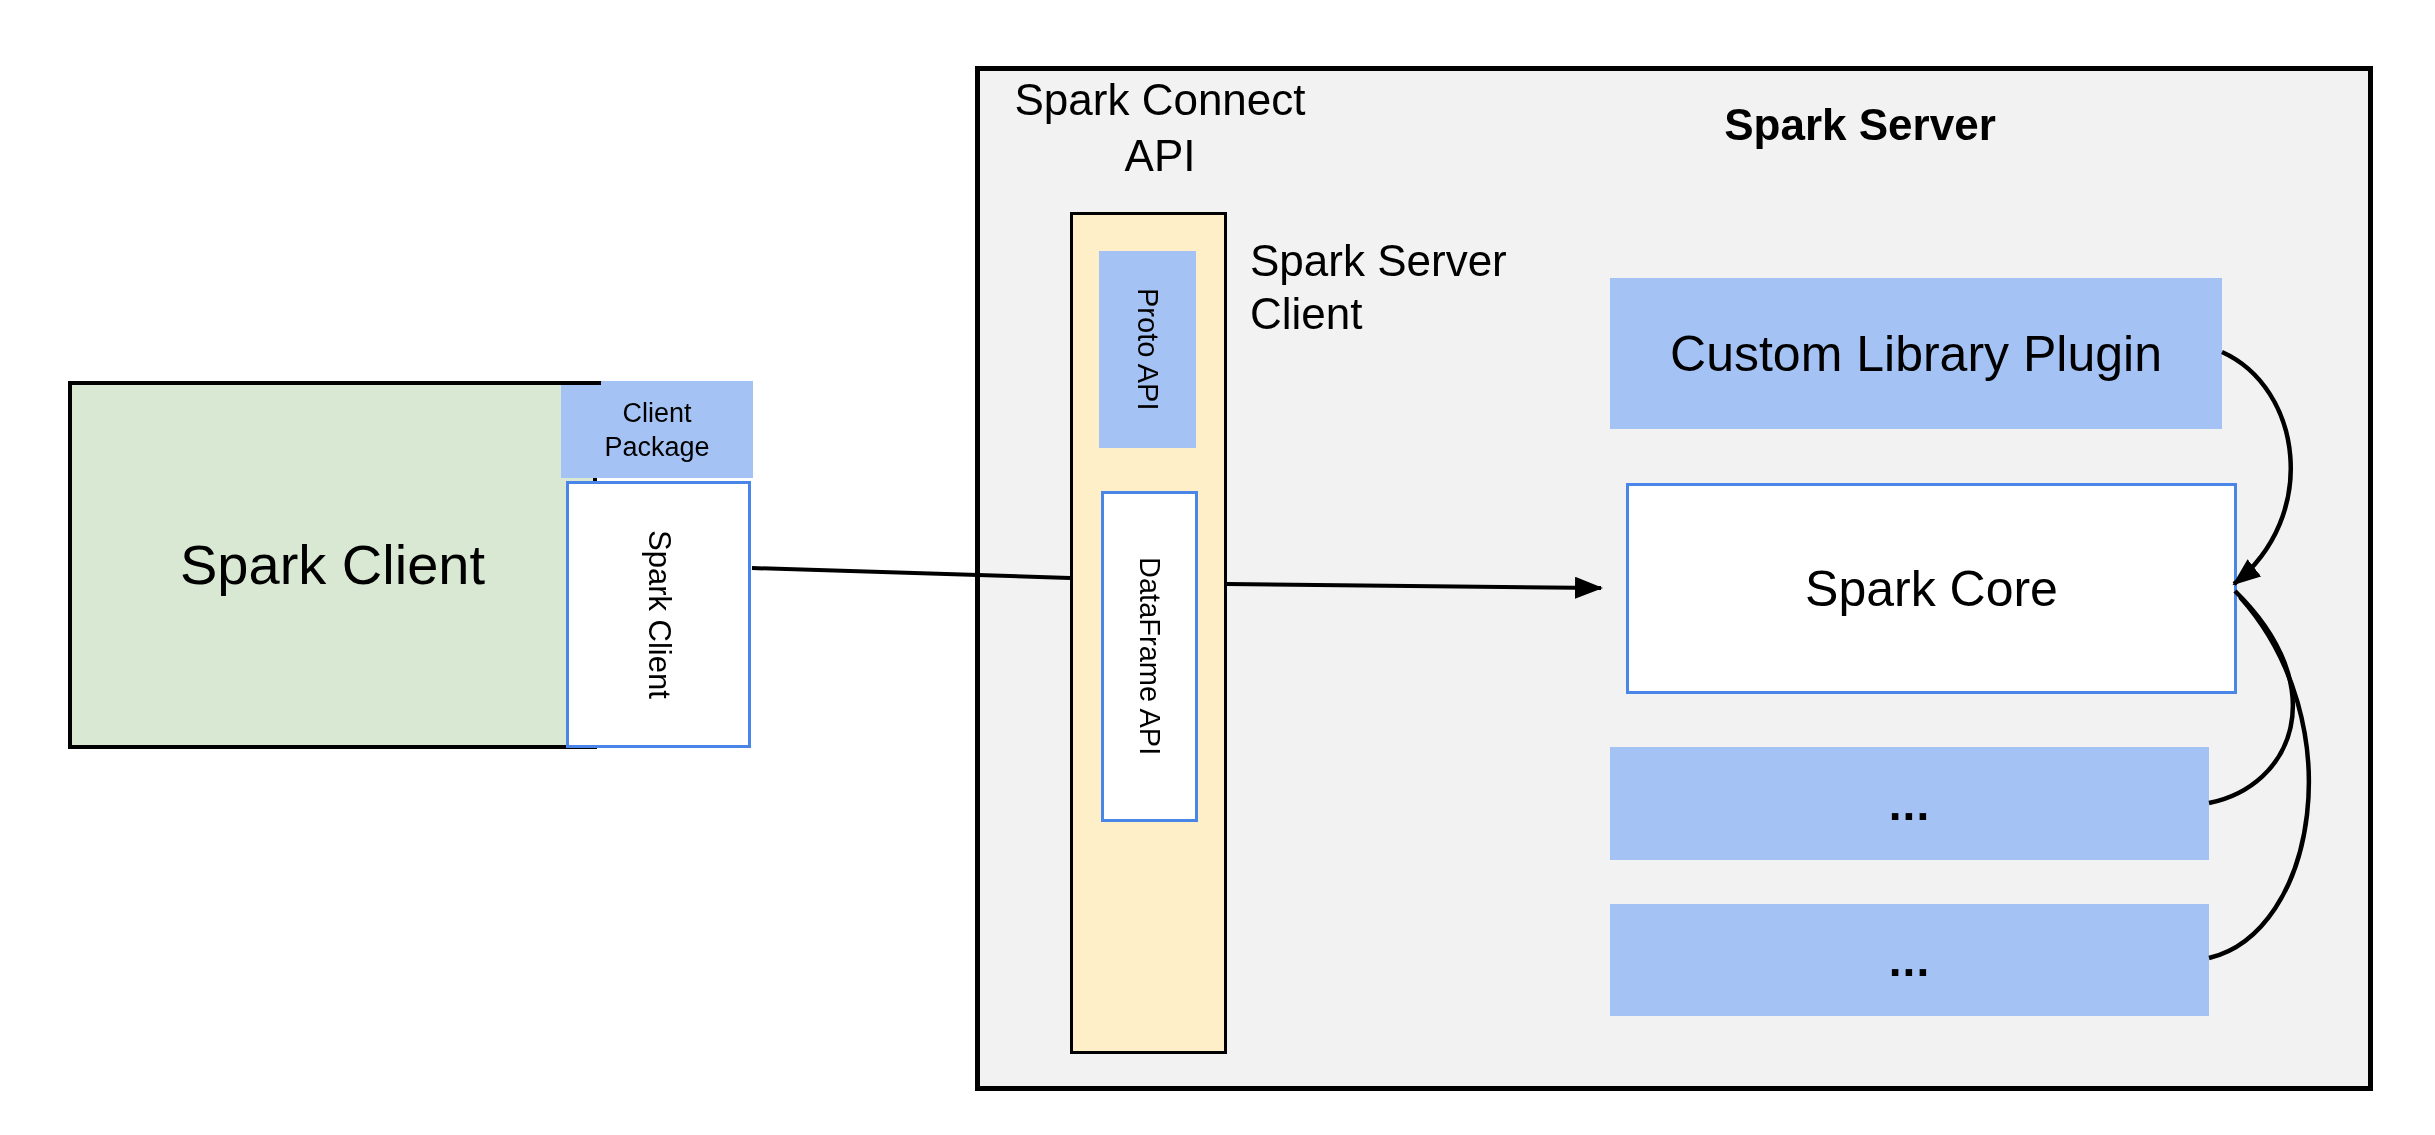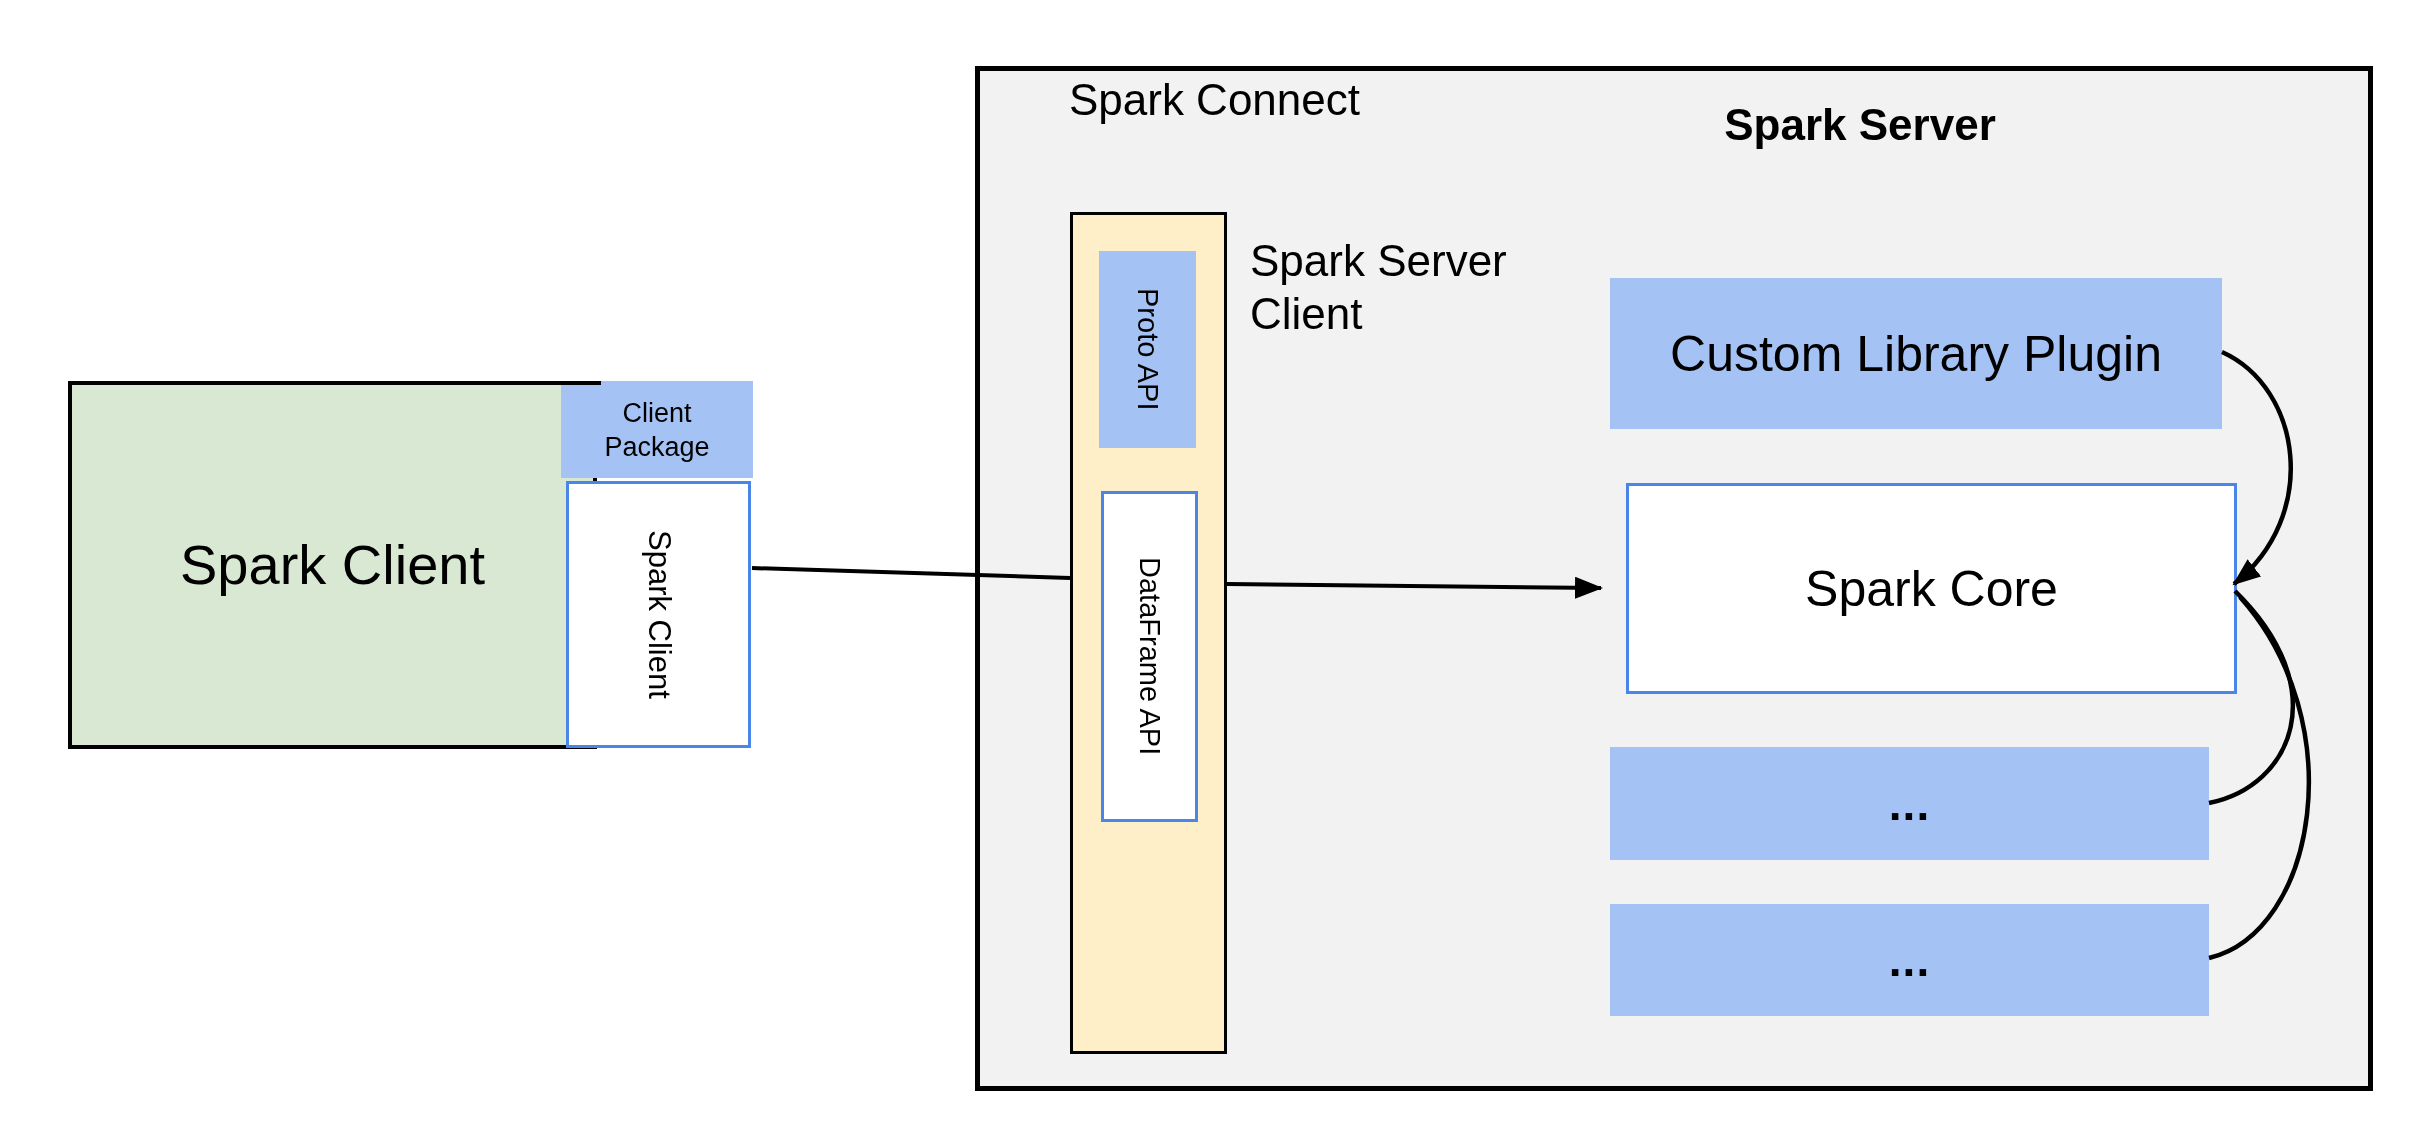--- a/index.html
+++ b/index.html
@@ -44,21 +44,21 @@
   .spark-client-box .vtext{font-size:31px;}
 
   .panel{
     left:975px;top:66px;width:1398px;height:1025px;
     background:var(--panel-fill);
     border:5px solid #000;
     z-index:0;
   }
   .connect-title{
     left:960px;top:72px;width:400px;
-    font-size:44px;line-height:56px;text-align:right;
+    font-size:44px;line-height:56px;text-align:center;
     z-index:2;
   }
   .yellow-box{
     left:1070px;top:212px;width:157px;height:842px;
     background:var(--yellow-fill);
     border:3px solid #000;
     z-index:2;
   }
   .proto-box{
     left:1099px;top:251px;width:97px;height:197px;
@@ -126,20 +126,21 @@
     <span>Client Package</span>
   </div>
   <div class="abs border-patch"></div>
 
   <div class="abs flexc spark-client-box">
     <span class="vtext">Spark Client</span>
   </div>
 
   <div class="abs connect-title">
     <div>Spark Connect</div>
+    <div>API</div>
   </div>
 
   <div class="abs yellow-box"></div>
 
   <div class="abs flexc proto-box">
     <span class="vtext">Proto API</span>
   </div>
 
   <div class="abs flexc dataframe-box">
     <span class="vtext">DataFrame API</span>

